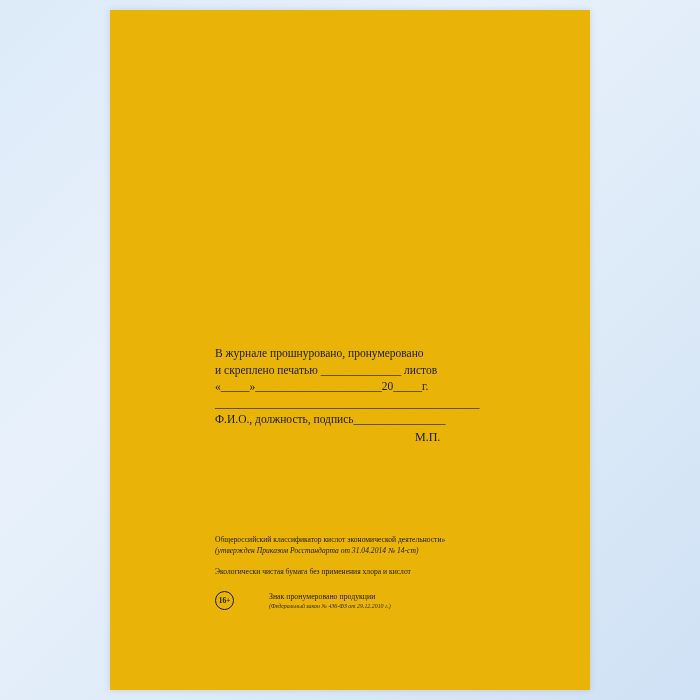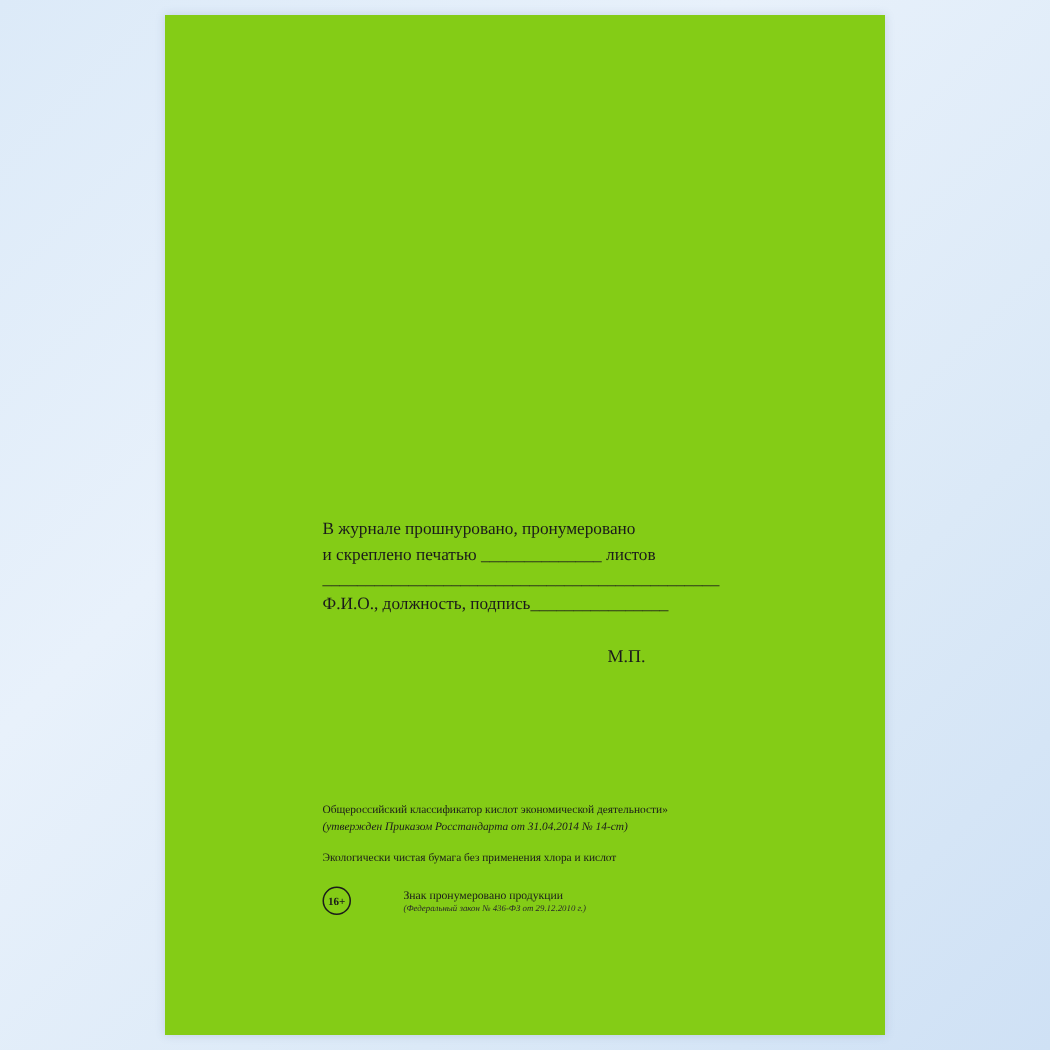--- a/index.html
+++ b/index.html
@@ -17,21 +17,21 @@
     position: relative;
     width: 700px;
     height: 700px;
   }
   .page {
     position: absolute;
     left: 110px;
     top: 10px;
     width: 480px;
     height: 680px;
-    background: #84cc16;
+    background: #eab308;
     box-shadow: 0 0 6px rgba(80,110,150,0.22);
   }
   .content {
     position: absolute;
     left: 0;
     top: 0;
     right: 0;
     bottom: 0;
   }
   
@@ -42,21 +42,21 @@
     width: 330px;
     font-size: 11.5px;
     color: #1b1b1b;
     line-height: 16.5px;
   }
   .certify-block .ln {
     white-space: nowrap;
   }
   .mp {
     position: absolute;
-    left: 295px;
+    left: 305px;
     top: 420px;
     font-size: 12px;
     color: #1b1b1b;
   }
   
   .legal {
     position: absolute;
     left: 105px;
     top: 525px;
     width: 340px;
@@ -115,20 +115,21 @@
 </head>
 <body>
 
 <div class="stage">
   <div class="page">
     <div class="content">
 
       <div class="certify-block">
         <div class="ln">В журнале прошнуровано, пронумеровано</div>
         <div class="ln">и скреплено печатью ______________ листов</div>
+        <div class="ln">«_____»______________________20_____г.</div>
         <div class="ln">______________________________________________</div>
         <div class="ln">Ф.И.О., должность, подпись________________</div>
       </div>
 
       <div class="mp">М.П.</div>
 
       <div class="legal">
         <div class="para">
           <div>Общероссийский классификатор кислот экономической деятельности»</div>
           <div class="it">(утвержден Приказом Росстандарта от 31.04.2014 № 14-ст)</div>

